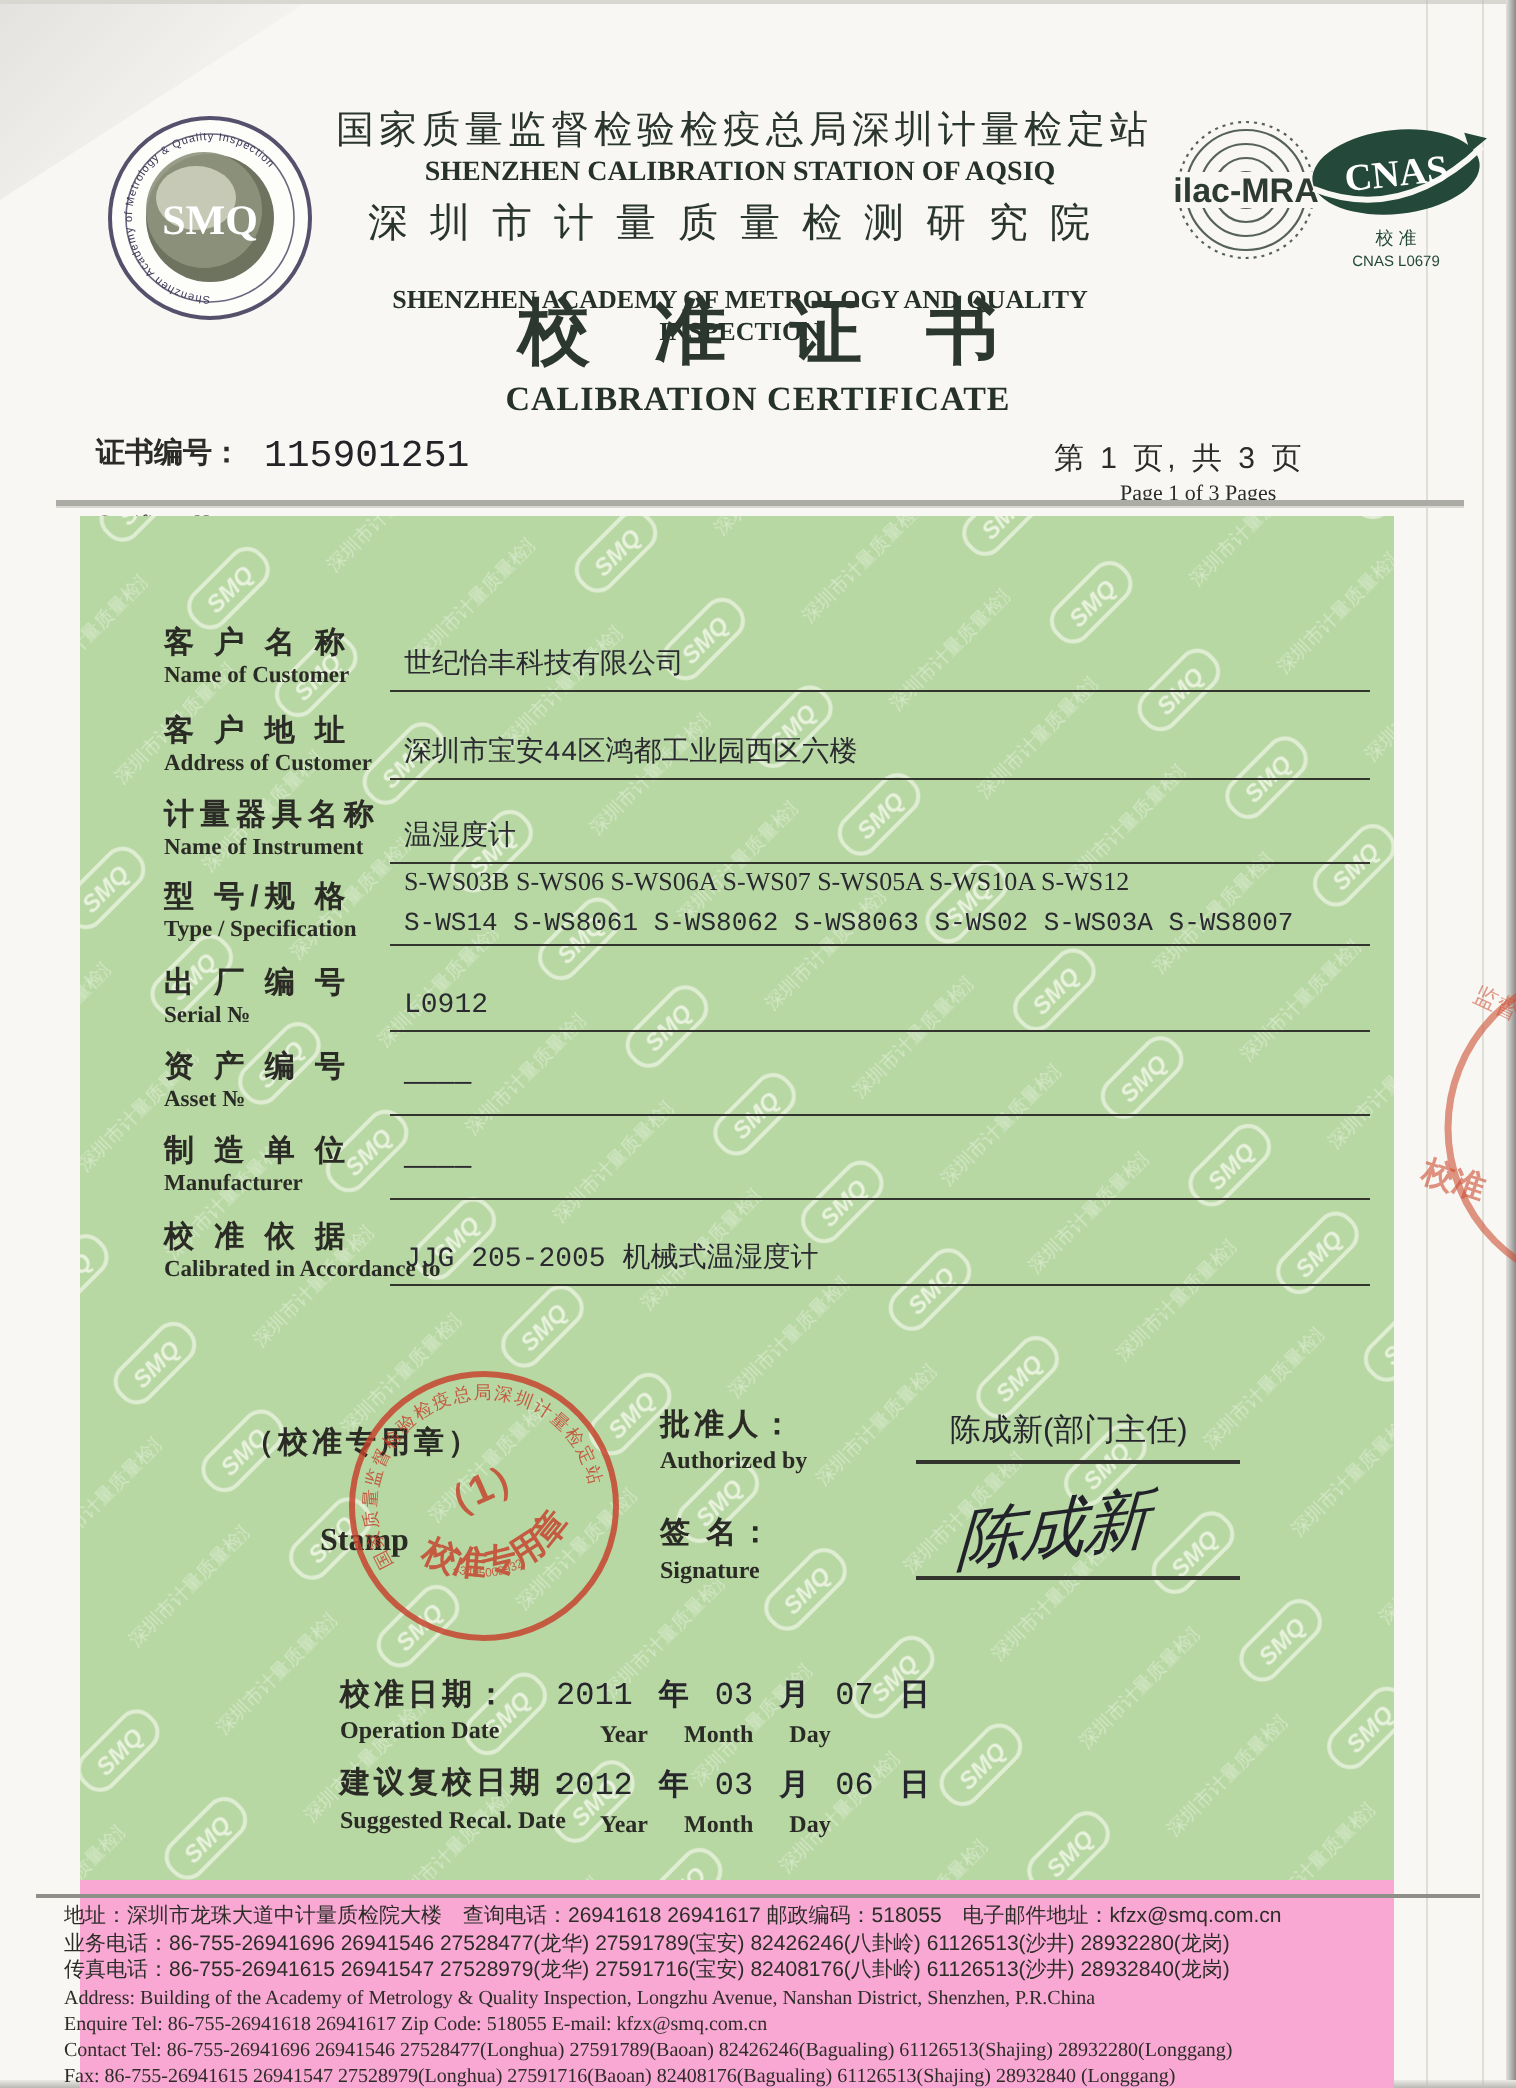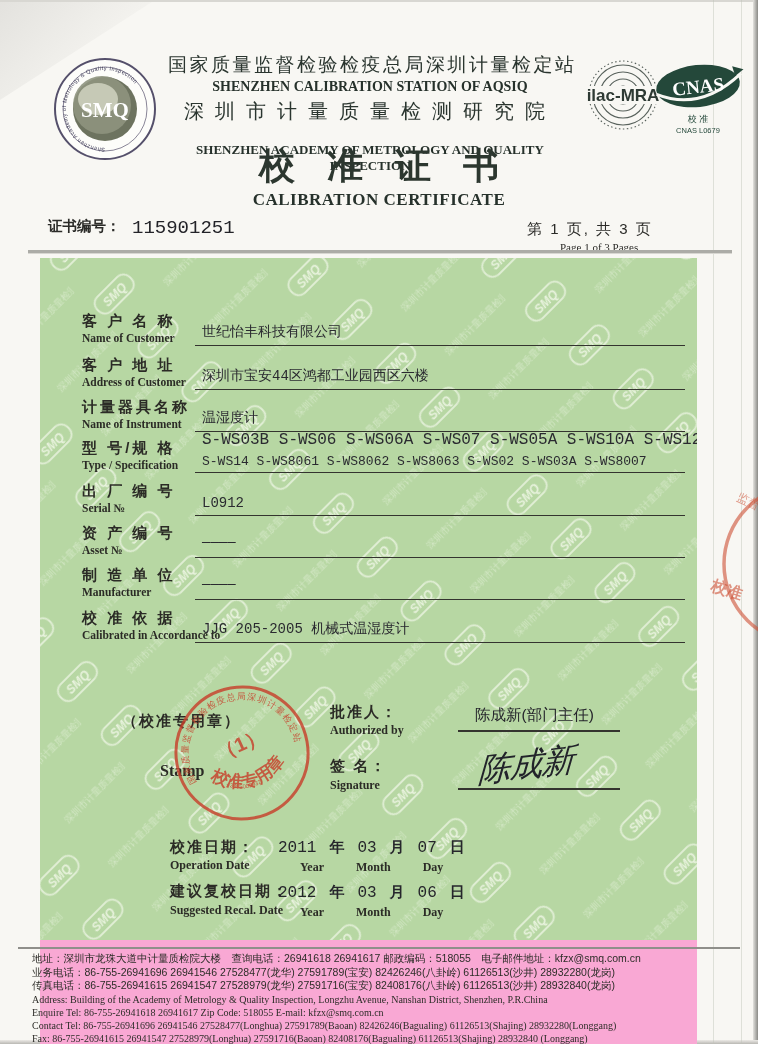--- a/index.html
+++ b/index.html
@@ -33,34 +33,34 @@
   .sep{position:absolute;left:28px;top:250px;width:704px;height:3px;background:#acaca7;border-bottom:1px solid #d8d7d2;}
   
   .panel{position:absolute;left:40px;top:258px;width:657px;height:870px;background:#f9a8d4;overflow:hidden;}
   .panel svg.wm{position:absolute;left:0;top:0;}
   .frow{position:absolute;left:0;width:657px;height:46px;}
   .flabel{position:absolute;left:42px;bottom:2px;white-space:nowrap;}
   .fcn{font-size:15px;font-weight:bold;letter-spacing:3px;color:#2b2b26;}
   .fen{font-family:"Liberation Serif",serif;font-weight:bold;font-size:11.5px;color:#2b2b26;margin-top:1px;}
   .fline{position:absolute;left:155px;bottom:0;width:490px;height:1.5px;background:#34342f;}
   .fval{position:absolute;left:162px;bottom:5px;font-family:"Liberation Mono",monospace;font-size:14px;color:#2a2a30;white-space:nowrap;}
-  .fval-l1{position:absolute;left:162px;bottom:24px;font-family:Liberation Mono, monospace;font-size:16px;color:#2a2a30;white-space:nowrap;}
+  .fval-l1{position:absolute;left:162px;bottom:24px;font-family:Liberation Serif, serif;font-size:13px;color:#2a2a30;white-space:nowrap;}
   .fval-l2{position:absolute;left:162px;bottom:4px;font-family:"Liberation Mono",monospace;font-size:13px;color:#2a2a30;white-space:nowrap;}
   
   .abs{position:absolute;white-space:nowrap;}
   .lab-cn{font-size:15px;font-weight:bold;letter-spacing:2px;color:#2b2b26;}
   .lab-en{font-family:"Liberation Serif",serif;font-weight:bold;font-size:12px;color:#2b2b26;}
   .uline{position:absolute;height:1.5px;background:#34342f;}
   .sigtext{font-family:"DejaVu Serif",serif;font-style:italic;font-size:33px;color:#22232a;
         transform:rotate(-7deg) skewX(-10deg);letter-spacing:-1px;}
   .dval{font-family:"Liberation Mono",monospace;font-size:16px;color:#26262c;}
   .dunit{font-size:15px;font-weight:600;color:#26262c;}
   .dsub{font-family:"Liberation Serif",serif;font-weight:bold;font-size:12px;color:#2b2b26;}
   .drow{display:flex;gap:13px;align-items:baseline;}
-  .dsubrow{display:flex;gap:32px;}
+  .dsubrow{display:flex;gap:18px;}
   
   .footline{position:absolute;left:18px;top:947px;width:722px;height:2px;background:#8f8f8a;}
   .footer{position:absolute;left:32px;top:952px;width:710px;}
   .f-cn{font-size:10.5px;line-height:13.5px;color:#2d2d28;white-space:nowrap;}
   .f-en{font-family:"Liberation Serif",serif;font-size:10px;line-height:13px;color:#2d2d28;white-space:nowrap;}
 </style>
 </head>
 <body>
 
 <div class="page">

